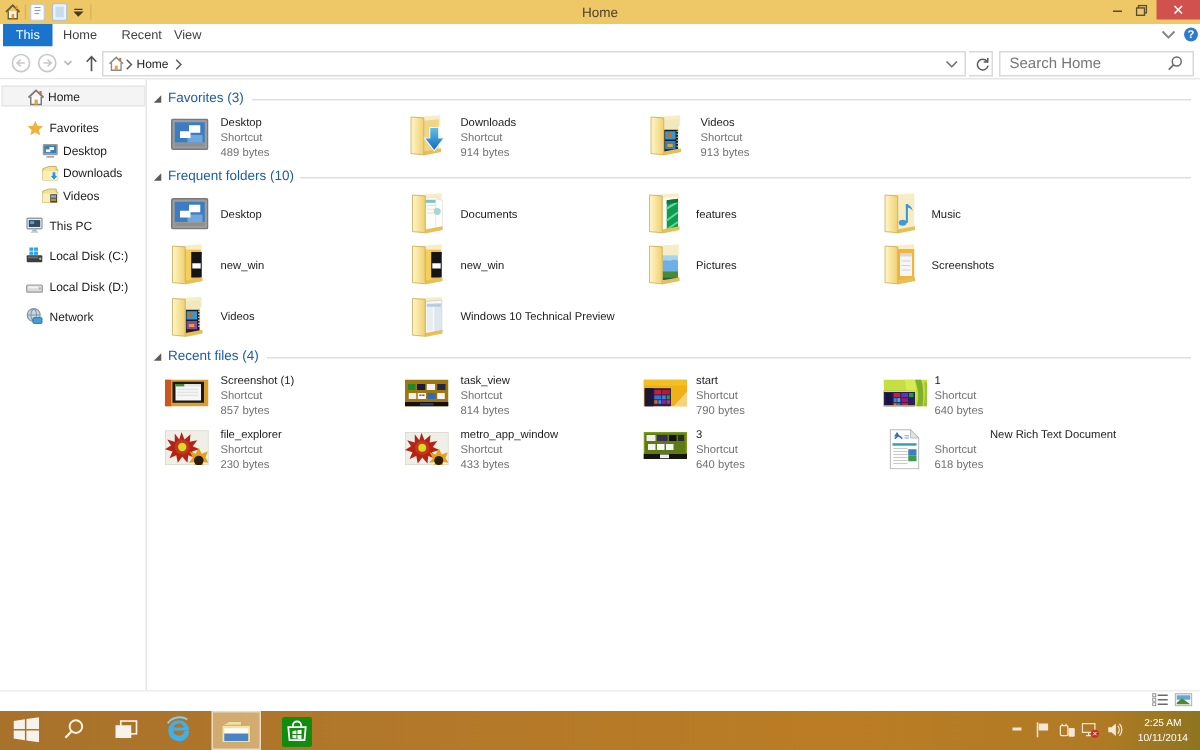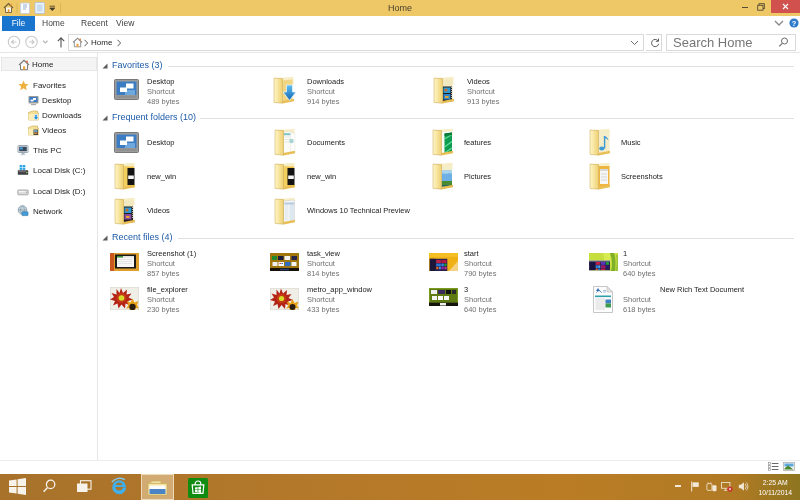--- a/index.html
+++ b/index.html
@@ -13,21 +13,21 @@
 #tabs{left:0;top:16px;width:800px;height:15px;background:#fff}
 .tab{top:16px;height:15px;line-height:15px;font-size:8.5px;color:#3F3F3F}
 #ftab{left:2px;top:16px;width:33px;height:15px;background:#1874CD;color:#fff;font-size:8.5px;text-align:center;line-height:15px}
 
 #arow{left:0;top:31px;width:800px;height:22px;background:#fff;border-bottom:1px solid #E6E6E6}
 .box{top:34px;height:17px;background:#fff;border:1px solid #D9D9D9}
 #abox{left:68px;width:576px}
 #rbox{left:646px;width:16px;border-left:none}
 #sbox{left:666px;width:130px}
 #bc{left:71px;top:34px;height:17px;line-height:17px;font-size:8px;color:#1E1E1E}
-#shint{left:673px;top:34px;height:17px;line-height:17px;font-size:13px;color:#767676}
+#shint{left:673px;top:34px;height:17px;line-height:17px;font-size:10px;color:#767676}
 
 #side{left:0;top:53px;width:98px;height:407px;background:#fff;border-right:1px solid #E6E6E6}
 #selrow{left:1px;top:57px;width:96px;height:14px;background:#F4F4F4;border:1px solid #E7E7E7}
 .srow{font-size:8px;color:#1B1B1B;height:11px;line-height:11px}
 
 .shead{height:11px;font-size:9px;color:#1C5BA8;white-space:nowrap}
 .sline{height:1px;background:#DFDFDF}
 .nm{font-size:7.5px;color:#1B1B1B;line-height:10px;white-space:nowrap}
 .sub{font-size:7.5px;color:#717171;line-height:10px;white-space:nowrap}
 
@@ -95,21 +95,21 @@
 <svg class="ab" style="left:757px;top:3px" width="8" height="8" viewBox="0 0 8 8">
     <rect x="2" y="0.7" width="5.3" height="4.9" fill="none" stroke="#574B33" stroke-width="0.9"></rect>
     <rect x="0.7" y="2.3" width="5.3" height="4.9" fill="#EEC867" stroke="#574B33" stroke-width="0.9"></rect>
   </svg>
 <div class="ab" style="left:771px;top:0;width:29px;height:13px;background:#D0514E"></div>
 <svg class="ab" style="left:782px;top:3px" width="7" height="7" viewBox="0 0 7 7">
     <path d="M1 1 L6 6 M6 1 L1 6" stroke="#fff" stroke-width="1.1"></path>
   </svg>
 
 <div class="ab" id="tabs"></div>
-<div class="ab" id="ftab">File</div>
+<div class="ab" id="ftab">This</div>
 <div class="ab tab" style="left:42px">Home</div>
 <div class="ab tab" style="left:81px">Recent</div>
 <div class="ab tab" style="left:116px">View</div>
 <svg class="ab" style="left:774px;top:20px" width="10" height="7" viewBox="0 0 10 7">
     <path d="M1 1 L5 5 L9 1" fill="none" stroke="#8A8A8A" stroke-width="1.4"></path>
   </svg>
 <svg class="ab" style="left:789px;top:18px" width="10" height="10" viewBox="0 0 10 10">
     <circle cx="5" cy="5" r="4.6" fill="#2E7BCB"></circle>
     <text x="5" y="7.6" font-size="7.5" fill="#fff" text-anchor="middle" font-family="Liberation Sans" font-weight="bold">?</text>
   </svg>

